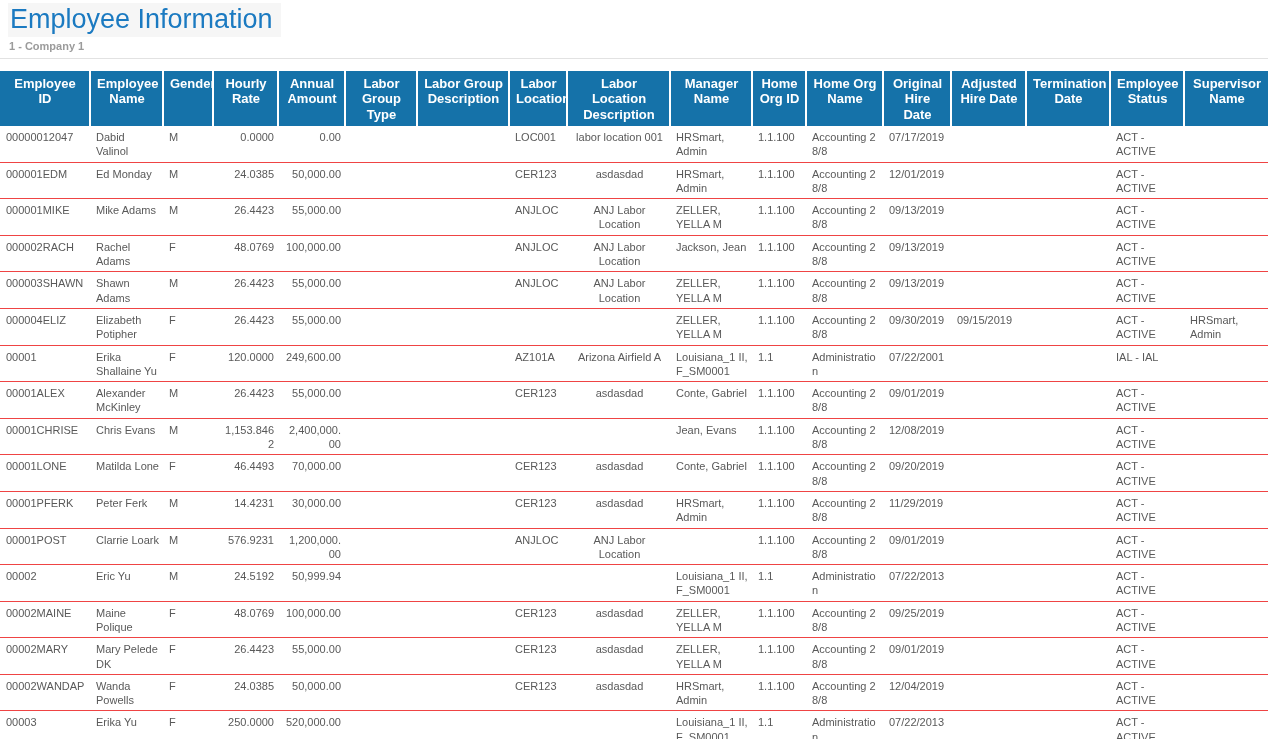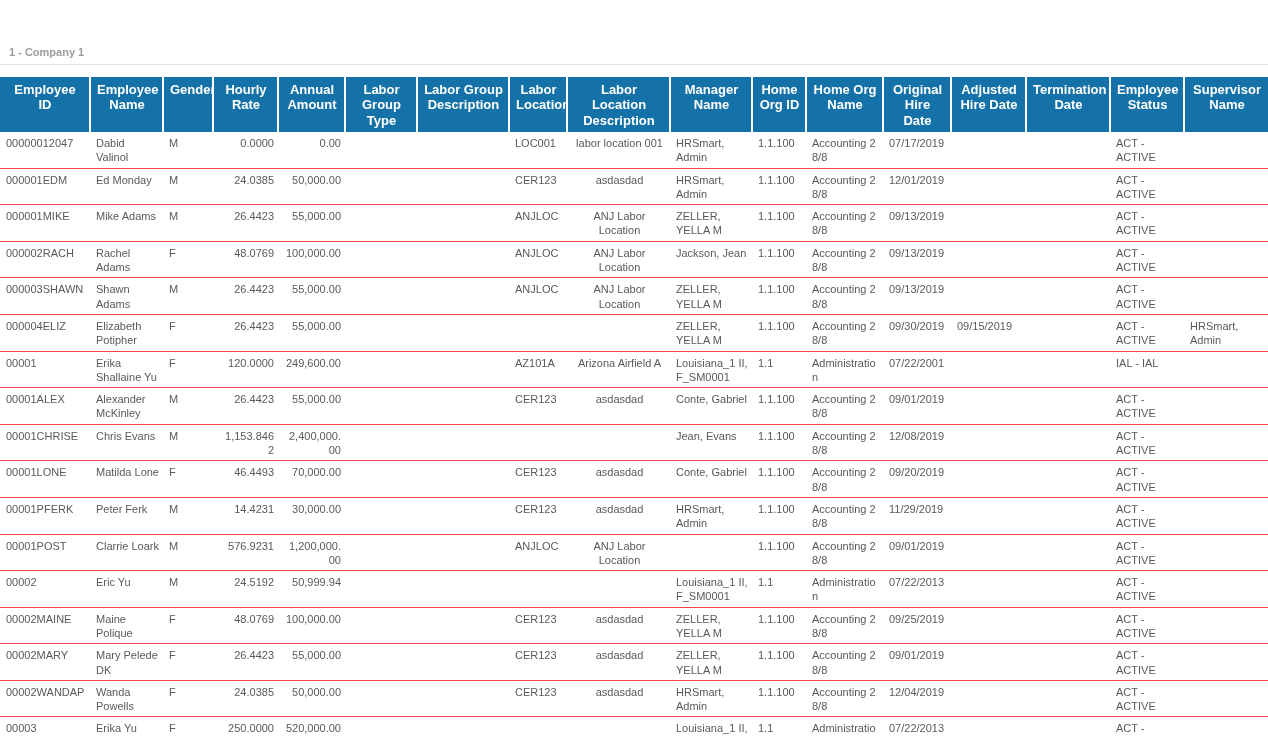--- a/index.html
+++ b/index.html
@@ -27,21 +27,21 @@
     display:block;text-align:left;
     padding:3px 20px 0 10px;
     font-size:11px;font-weight:bold;color:#9b9b9b;
     text-align:right;
   }
   .system-underline{
     position:absolute;left:0;right:0;bottom:0;
     border-bottom:1px solid #d9d9d9;
   }
   .subtitle-bar{
-    margin-top:8px;
+    margin-top:2px;
     padding:0 0 6px 9px;
     font-size:11px;font-weight:bold;color:#9b9b9b;
     border-bottom:1px solid #e2e2e2;
   }
   table.report{
     margin-top:12px;
     width:1268px;
     border-collapse:collapse;
     table-layout:fixed;
   }
@@ -66,20 +66,21 @@
     word-wrap:break-word;
   }
   table.report tbody tr{height:31px;border-bottom:1px solid #ef4444;}
   .al-right{text-align:right;}
   .al-center{text-align:center;}
 </style>
 </head>
 <body>
 
 <div class="topbar">
+  <span class="page-title">Employee Information</span>
 </div>
 
 <div class="subtitle-bar">1 - Company 1</div>
 
 <table class="report">
   <colgroup id="report-cols">
       <col style="width: 90px;">
       <col style="width: 73px;">
       <col style="width: 50px;">
       <col style="width: 65px;">

